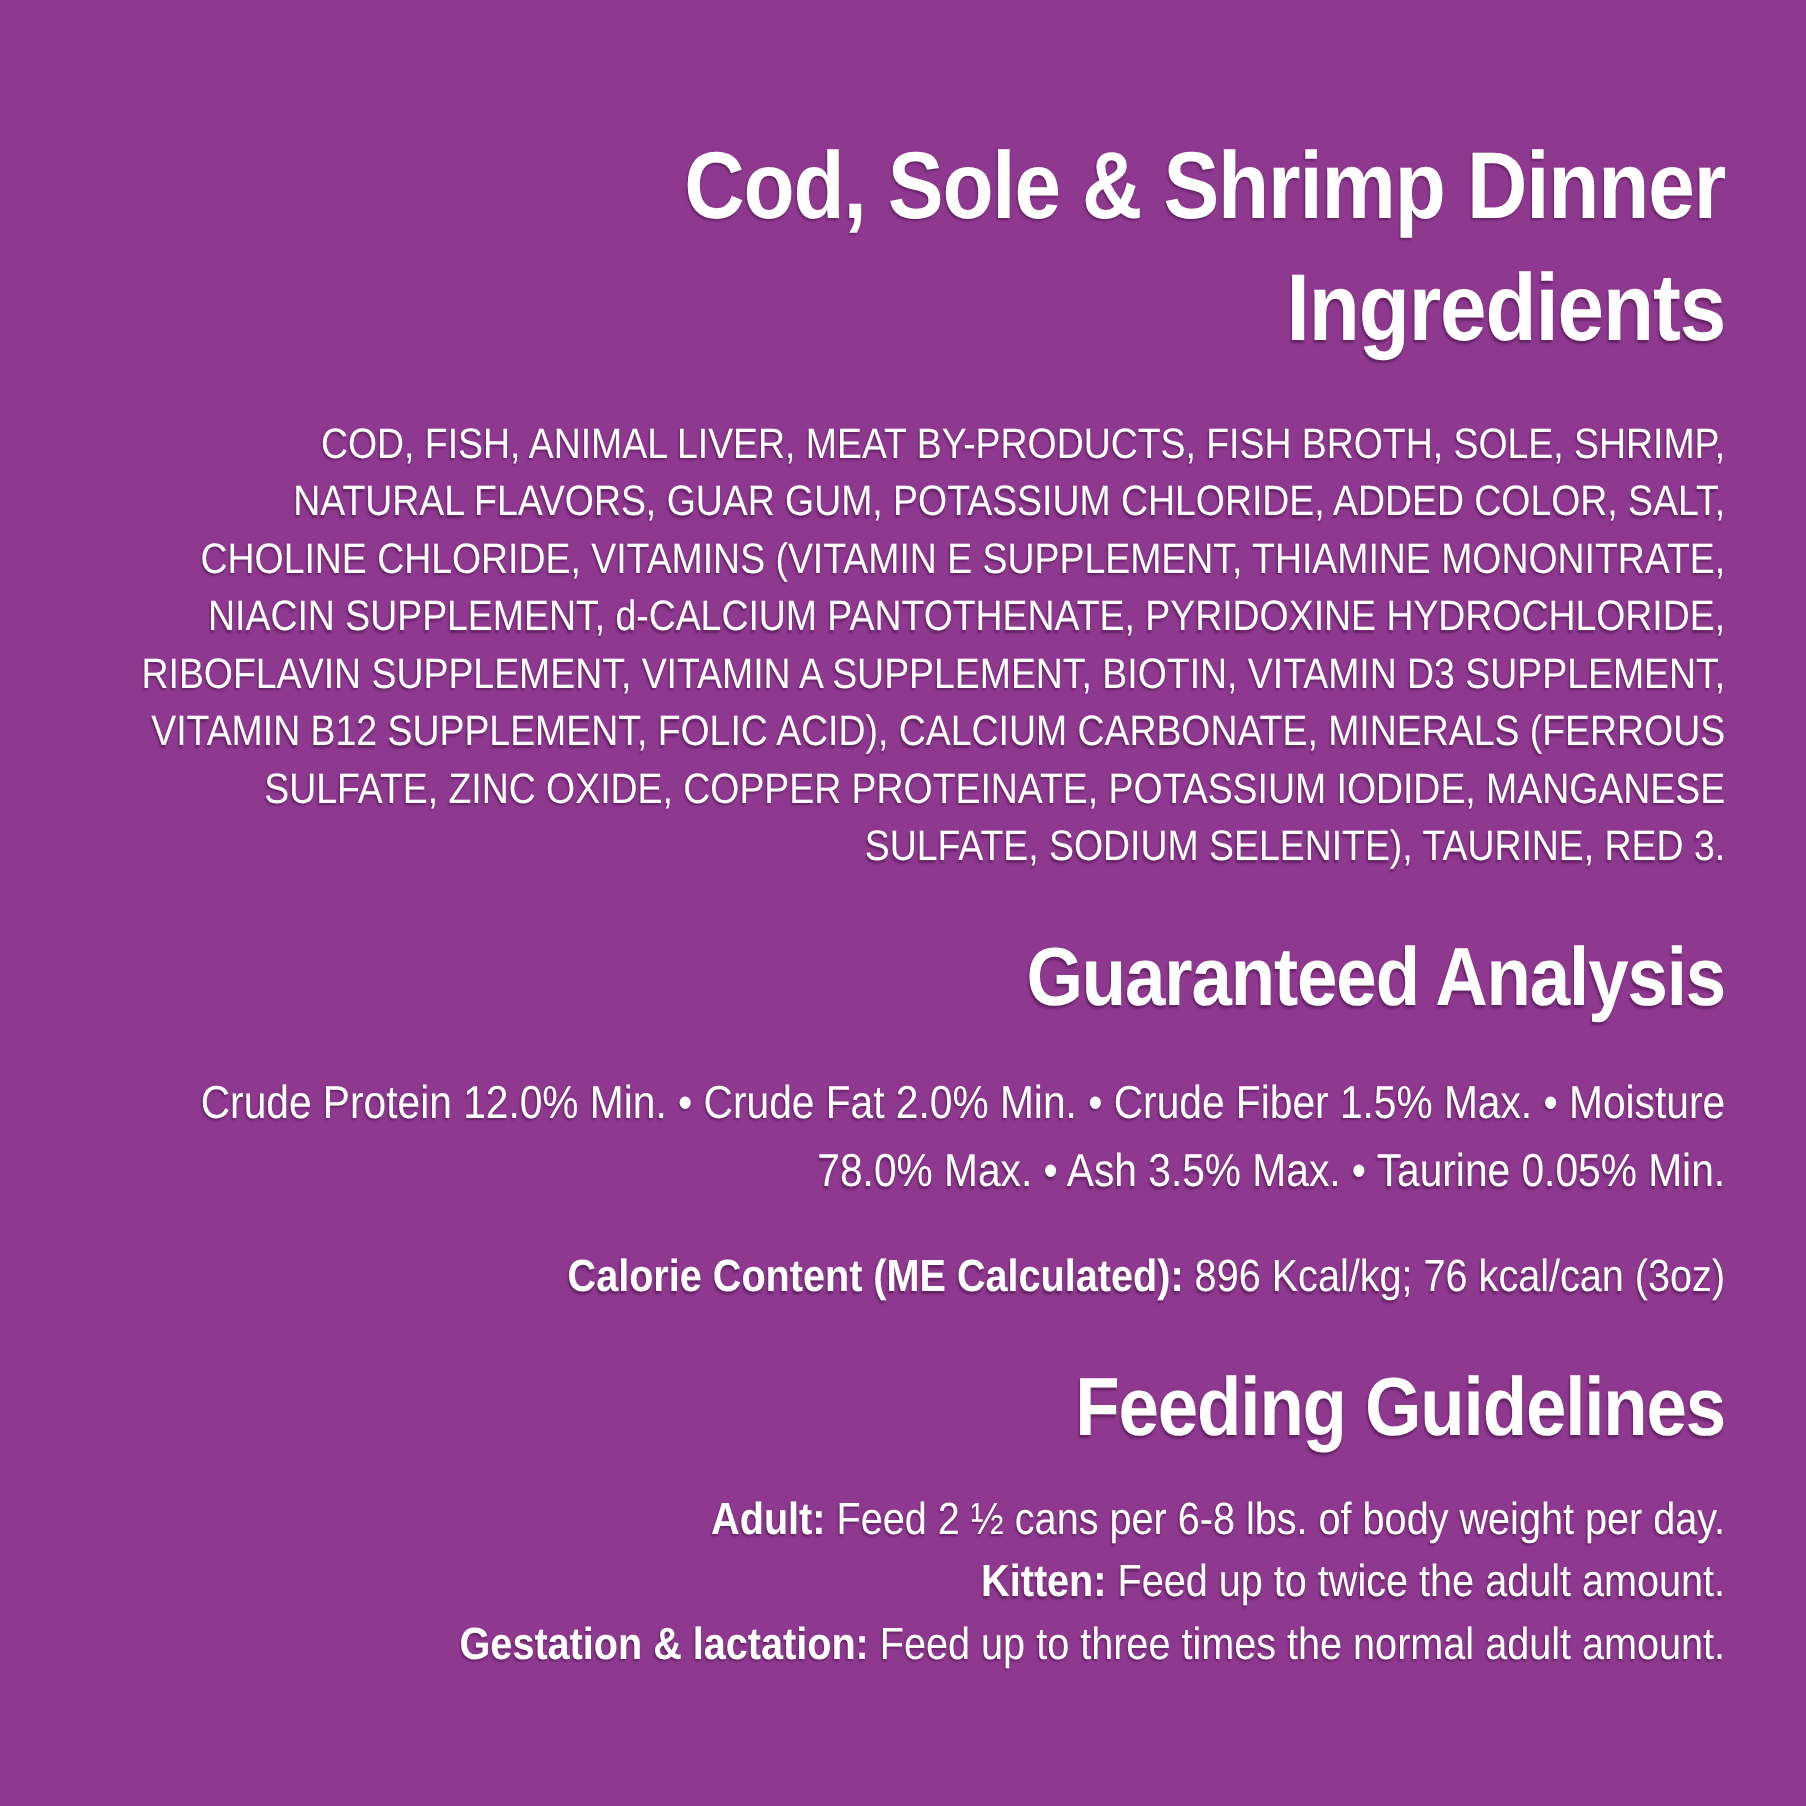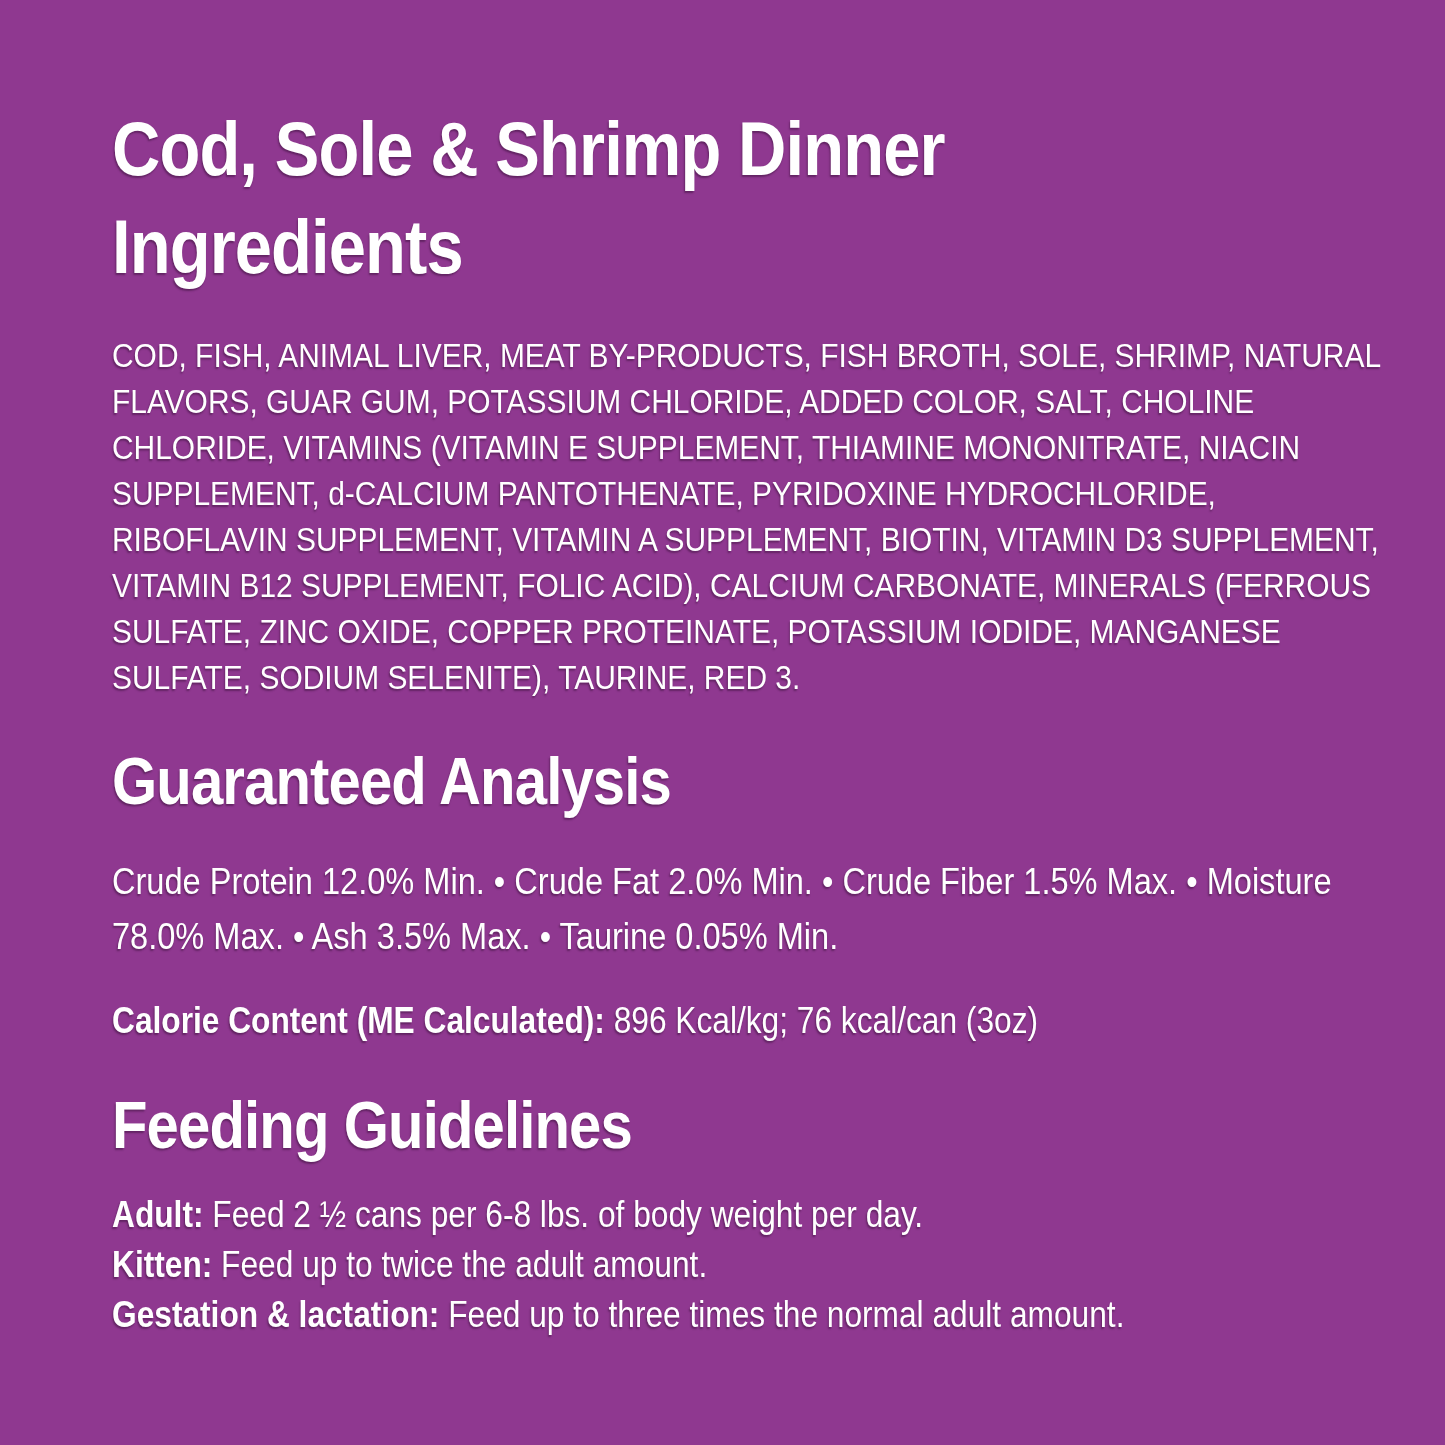--- a/index.html
+++ b/index.html
@@ -12,20 +12,21 @@
     background: #8F3890;
     overflow: hidden;
     font-family: "Liberation Sans", "DejaVu Sans", sans-serif;
     color: #FFFFFF;
   }
   .label-panel {
     width: 1183px;
     height: 1445px;
     box-sizing: border-box;
     padding: 100px 0 13px 112px;
+    text-align: right;
   }
   
   .condensed {
     width: 1441px;
     transform: scaleX(0.88);
     transform-origin: 0 0;
   }
   .txt-shadow {
     text-shadow: -1px 2px 2px rgba(45, 10, 45, 0.45);
   }

